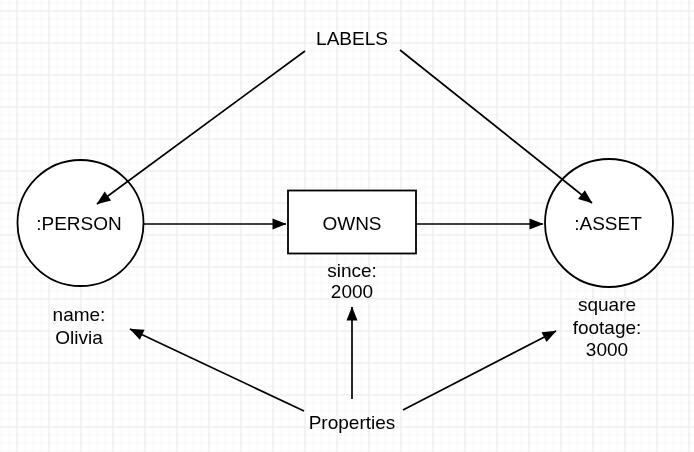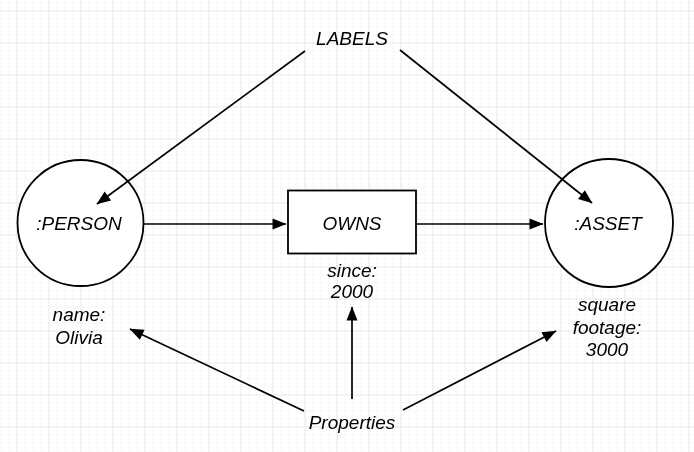--- a/index.html
+++ b/index.html
@@ -15,21 +15,20 @@
     overflow: hidden;
     background-color: #ffffff;
     
     background-image:
       linear-gradient(to right, #ebebeb 1px, transparent 1px),
       linear-gradient(to bottom, #ebebeb 1px, transparent 1px),
       linear-gradient(to right, #f7f7f7 1px, transparent 1px),
       linear-gradient(to bottom, #f7f7f7 1px, transparent 1px);
     background-size: 32px 32px, 32px 32px, 8px 8px, 8px 8px;
     background-position: 16.5px 10.5px, 16.5px 10.5px, 0.5px 2.5px, 0.5px 2.5px;
-    font-style: italic;
   }
   svg { position: absolute; left: 0; top: 0; }
   .shape {
     fill: #ffffff;
     stroke: #000000;
     stroke-width: 1.8;
   }
   .edge {
     stroke: #000000;
     stroke-width: 1.7;

